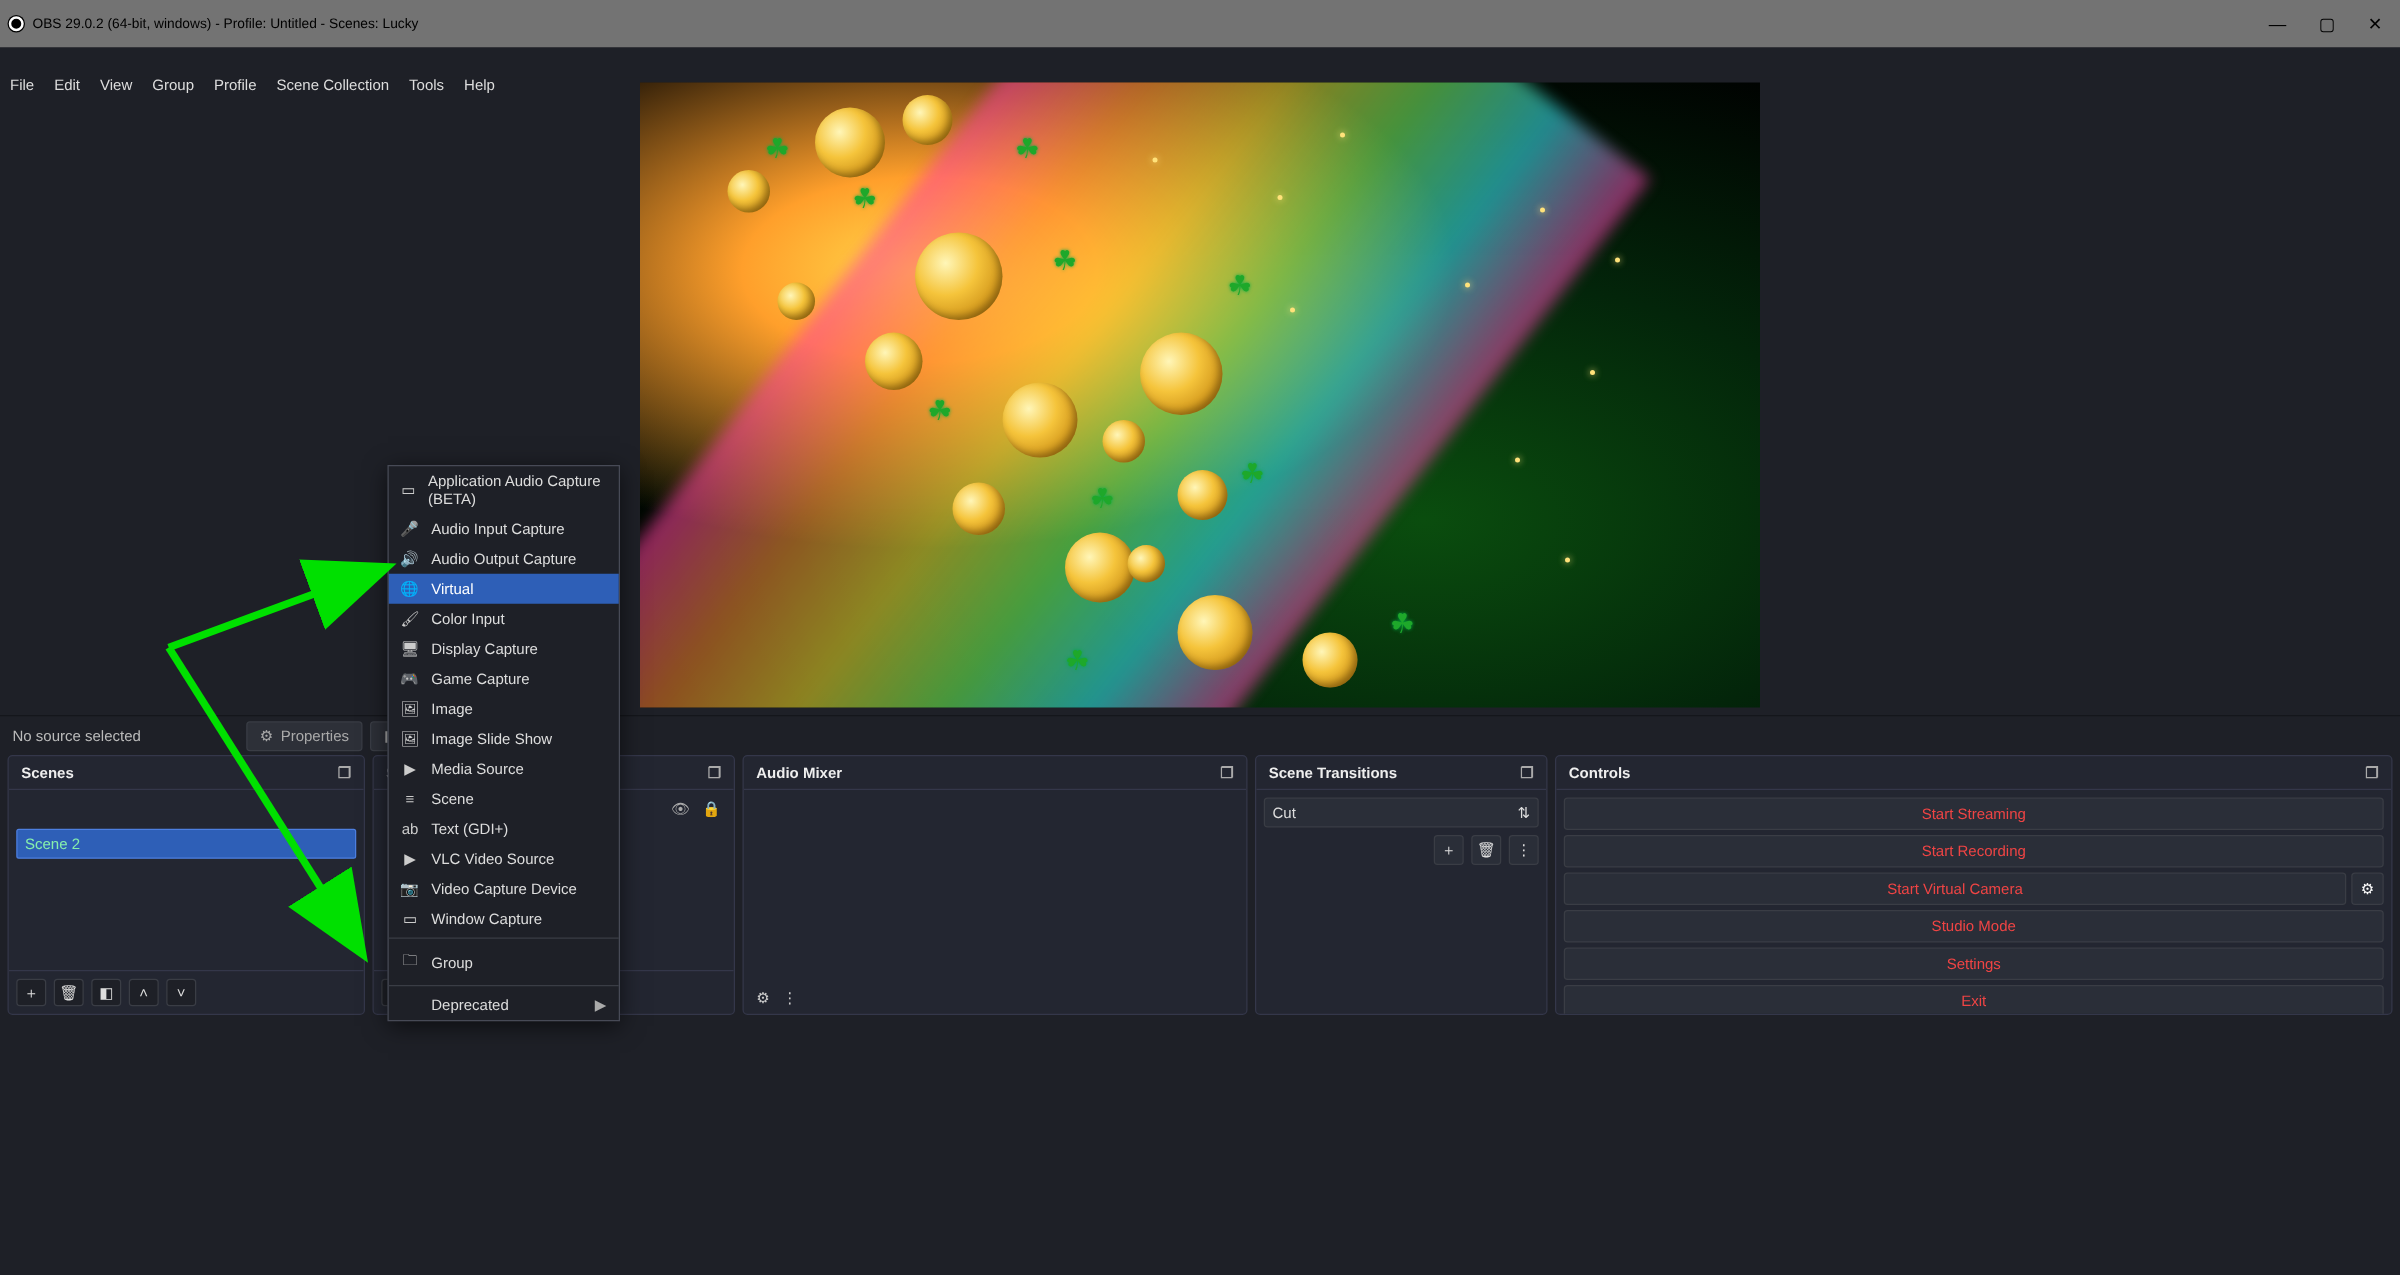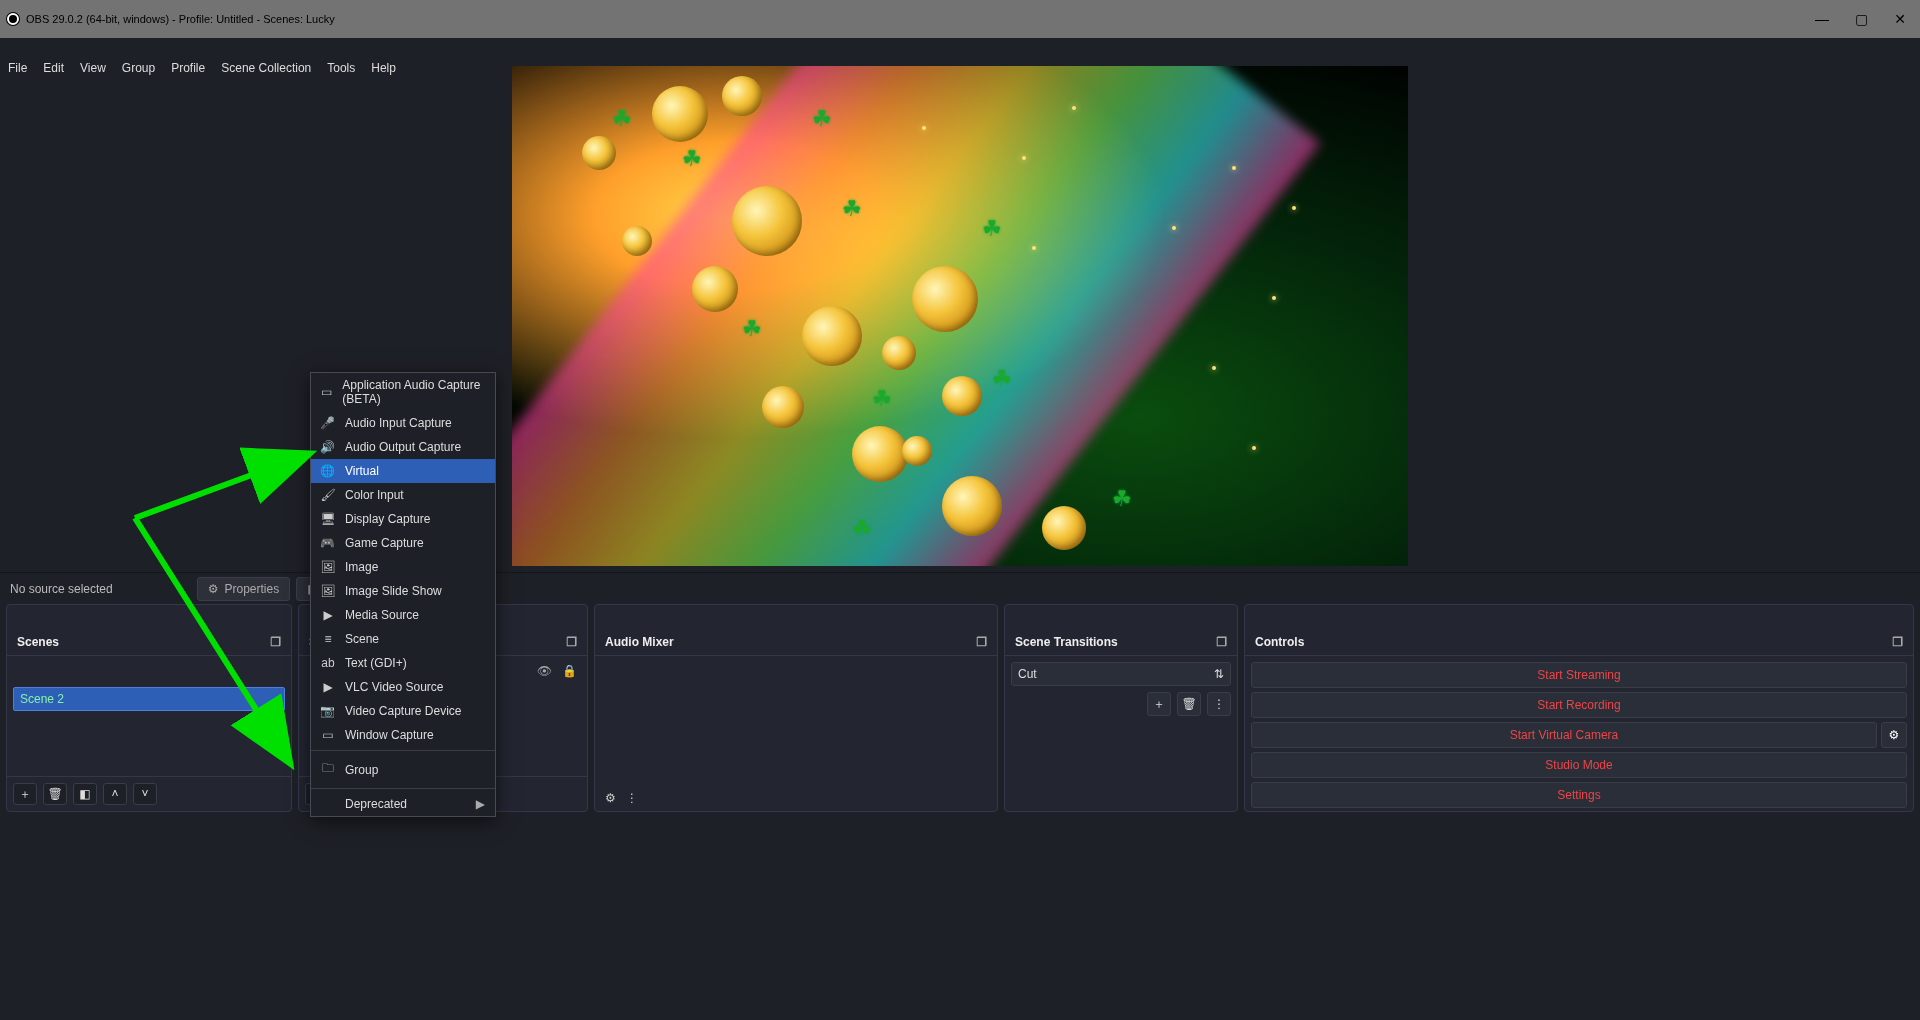--- a/index.html
+++ b/index.html
@@ -26,21 +26,21 @@
 
 
 .sourcebar { height: 32px; display: flex; align-items: center; padding: 0 8px; color: #bbb; font-size: 12px; border-top:1px solid #14161b; }
 .sourcebar .sbtn { display:flex; align-items:center; gap:6px; background:#2d3038; border:1px solid #3a3d45; padding:4px 10px; border-radius:3px; margin-left:6px; color:#aaa; cursor:pointer; }
 .sourcebar .no-sel { flex:0 0 auto; margin-right:auto; padding-left:2px;}
 .sourcebar .spacer { flex:1; }
 
 
 .docks { display: flex; height: 208px; gap: 6px; padding: 0 6px; }
 .dock { background: #232631; border: 1px solid #34374a; border-radius: 4px; display:flex; flex-direction:column; overflow:hidden; }
-.dock-header { display:flex; align-items:flex-start; justify-content:space-between; padding: 6px 10px; font-weight:bold; color:#eee; border-bottom:1px solid #34374a; font-size:12px;margin-top:24px; }
+.dock-header { display:flex; align-items:flex-start; justify-content:space-between; padding: 6px 10px; font-weight:bold; color:#eee; border-bottom:1px solid #34374a; font-size:12px; }
 .dock-header .pop { color:#aaa; cursor:pointer; font-size:12px; }
 .dock-body { flex:1; padding:6px; position:relative; }
 
 .scenes { width: 286px; }
 .sources { width: 290px; }
 .mixer  { width: 404px; }
 .trans  { width: 234px; }
 .controls-dock { flex:1; }
 
 .scene-item { background:#2e5fb7; border:1px solid #4d7fe0; padding:4px 6px; border-radius:2px; color:#86efac; font-size:12px;margin-top:25px; }

